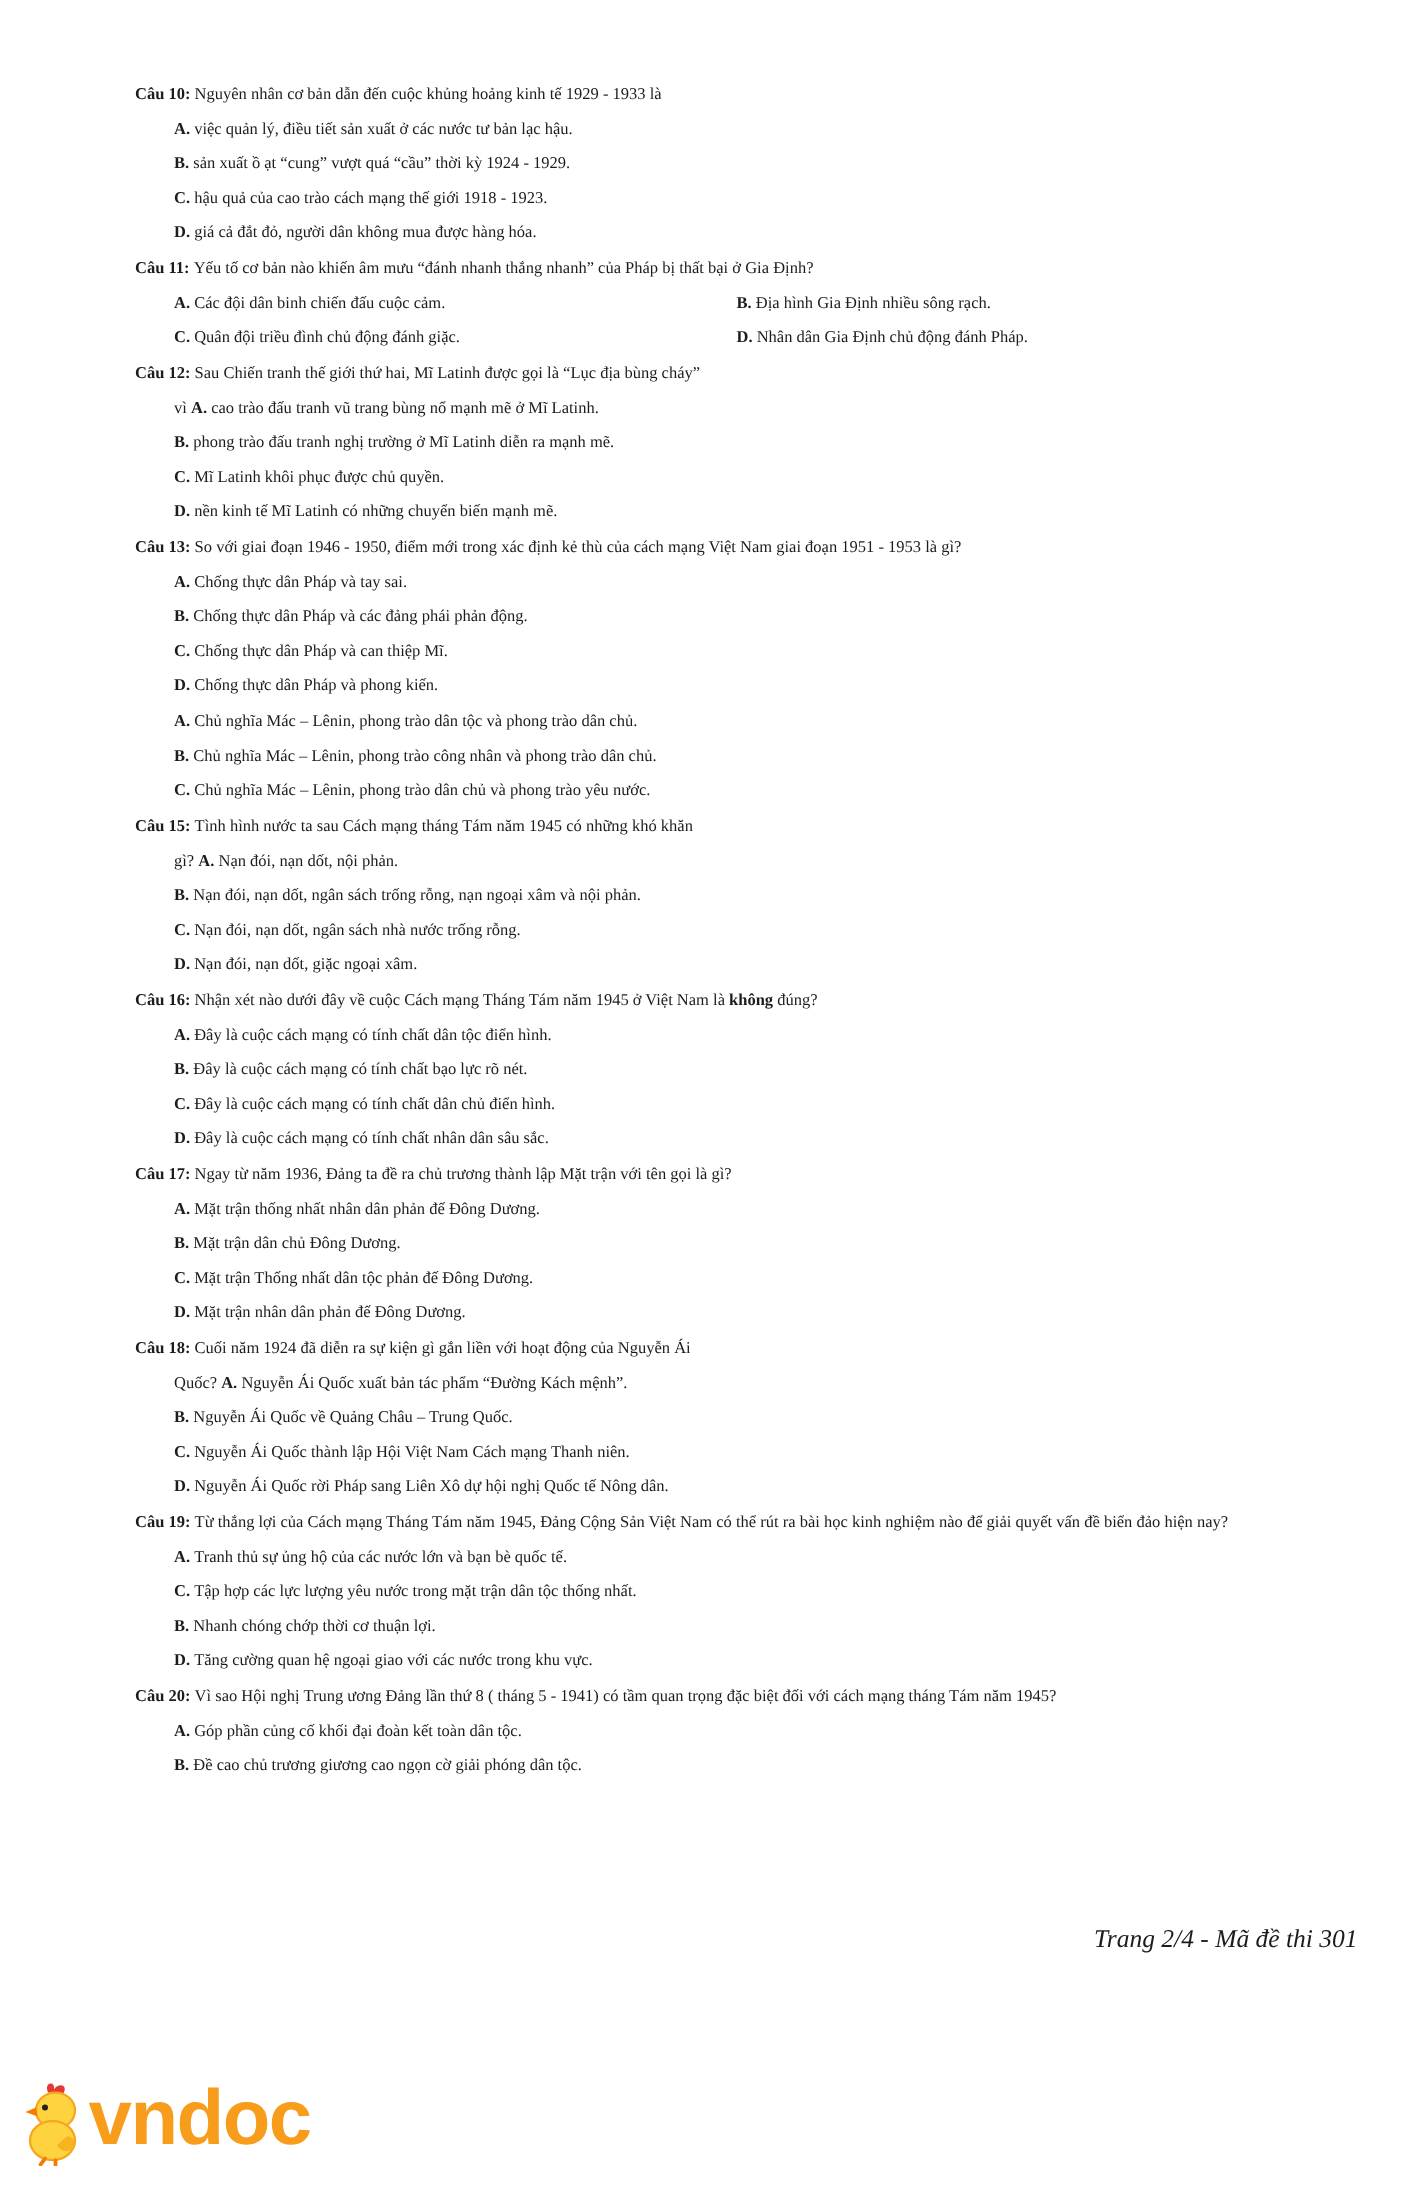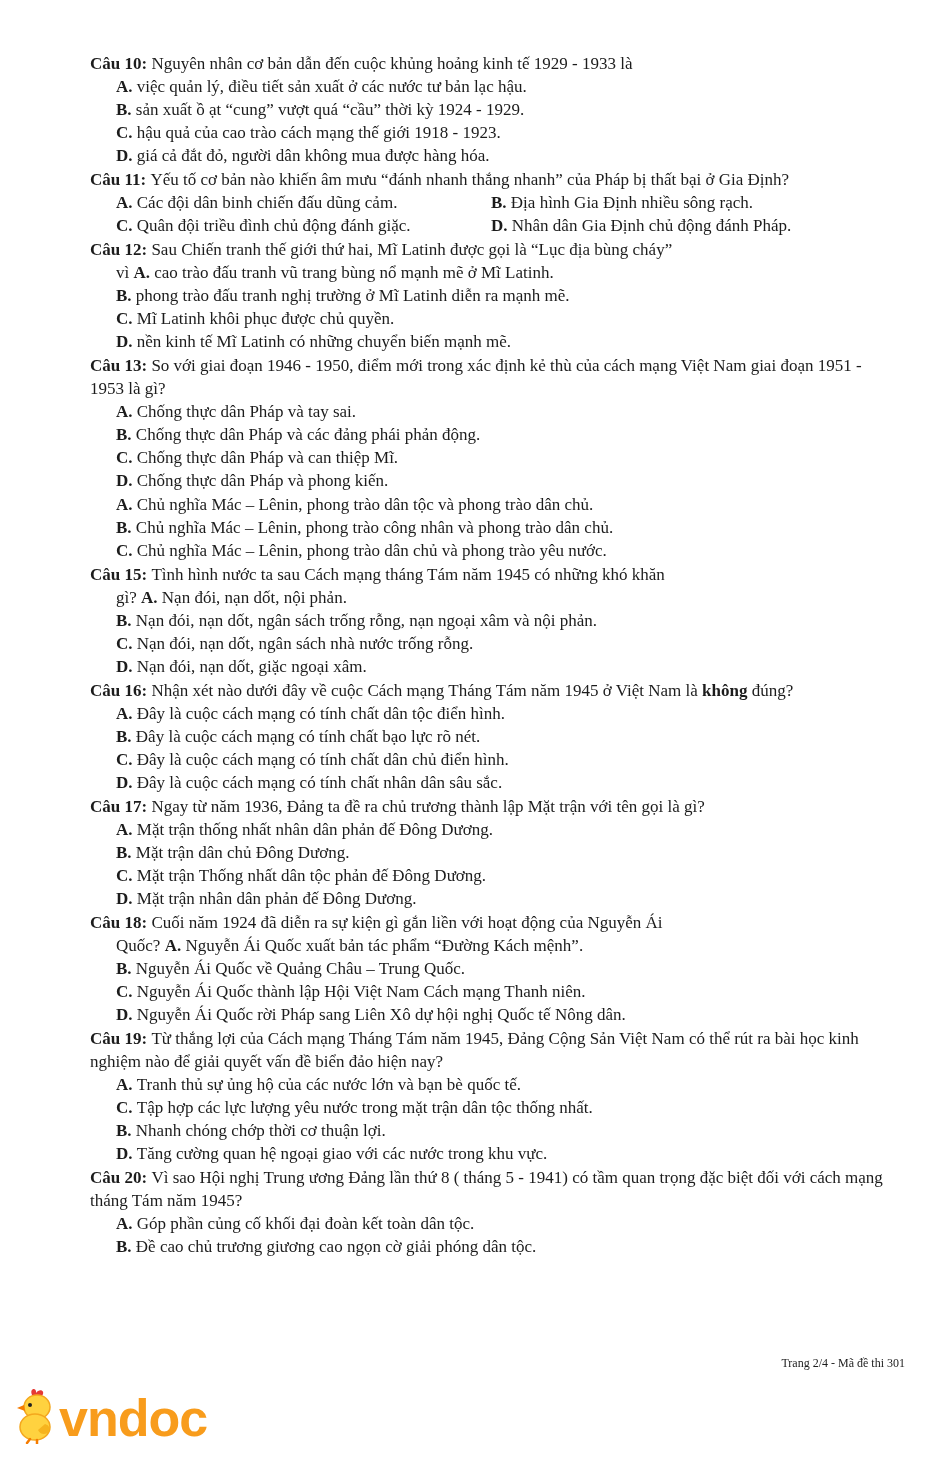--- a/index.html
+++ b/index.html
@@ -9,43 +9,44 @@
     background: #ffffff;
     font-family: "Liberation Serif", "DejaVu Serif", serif;
     color: #1c1c1c;
     position: relative;
     overflow: hidden;
   }
   .content {
     position: absolute;
     left: 90px; top: 52px;
     width: 798px;
-    font-size: 17px;
+    font-size: 11px;
     line-height: 23px;
   }
   .question { margin-bottom: 1px; }
   .q-text b, .opt-letter, b.bold-word { font-weight: bold; }
   .q-cont, .option { padding-left: 26px; }
   .opt-grid {
     padding-left: 26px;
     display: grid;
     grid-template-columns: 375px 1fr;
   }
   .opt-grid > .option { padding-left: 0; }
   .footer {
     position: absolute;
-    top: 1356px; right: 35px;
-    font-size: 12px;
+    top: 1283px; right: 35px;
+    font-size: 17px;
     color: #1c1c1c;
+    font-style: italic;
   }
   .logo {
     position: absolute;
     left: 16px; top: 1386px;
     display: flex;
-    align-items: flex-end;
+    align-items: flex-start;
     gap: 1px;
   }
   .logo-text {
     font-family: "Liberation Sans", "DejaVu Sans", sans-serif;
     font-weight: bold;
     font-size: 52px;
     line-height: 1;
     color: #f89c1c;
     letter-spacing: -1px;
   }
@@ -58,21 +59,21 @@
     <div class="question">
       <div class="q-text"><b>Câu 10: </b><span>Nguyên nhân cơ bản dẫn đến cuộc khủng hoảng kinh tế 1929 - 1933 là</span></div>
       <div class="option"><b class="opt-letter">A. </b><span>việc quản lý, điều tiết sản xuất ở các nước tư bản lạc hậu.</span></div>
       <div class="option"><b class="opt-letter">B. </b><span>sản xuất ồ ạt “cung” vượt quá “cầu” thời kỳ 1924 - 1929.</span></div>
       <div class="option"><b class="opt-letter">C. </b><span>hậu quả của cao trào cách mạng thế giới 1918 - 1923.</span></div>
       <div class="option"><b class="opt-letter">D. </b><span>giá cả đắt đỏ, người dân không mua được hàng hóa.</span></div>
     </div>
     <div class="question">
       <div class="q-text"><b>Câu 11: </b><span>Yếu tố cơ bản nào khiến âm mưu “đánh nhanh thắng nhanh” của Pháp bị thất bại ở Gia Định?</span></div>
       <div class="opt-grid">
-        <div class="option"><b class="opt-letter">A. </b><span>Các đội dân binh chiến đấu dũng cảm.</span></div>
+        <div class="option"><b class="opt-letter">A. </b><span>Các đội dân binh chiến đấu cuộc cảm.</span></div>
         <div class="option"><b class="opt-letter">B. </b><span>Địa hình Gia Định nhiều sông rạch.</span></div>
         <div class="option"><b class="opt-letter">C. </b><span>Quân đội triều đình chủ động đánh giặc.</span></div>
         <div class="option"><b class="opt-letter">D. </b><span>Nhân dân Gia Định chủ động đánh Pháp.</span></div>
       </div>
     </div>
     <div class="question">
       <div class="q-text"><b>Câu 12: </b><span>Sau Chiến tranh thế giới thứ hai, Mĩ Latinh được gọi là “Lục địa bùng cháy”</span></div>
       <div class="q-cont"><span>vì </span><b class="opt-letter">A. </b><span>cao trào đấu tranh vũ trang bùng nổ mạnh mẽ ở Mĩ Latinh.</span></div>
       <div class="option"><b class="opt-letter">B. </b><span>phong trào đấu tranh nghị trường ở Mĩ Latinh diễn ra mạnh mẽ.</span></div>
       <div class="option"><b class="opt-letter">C. </b><span>Mĩ Latinh khôi phục được chủ quyền.</span></div>

